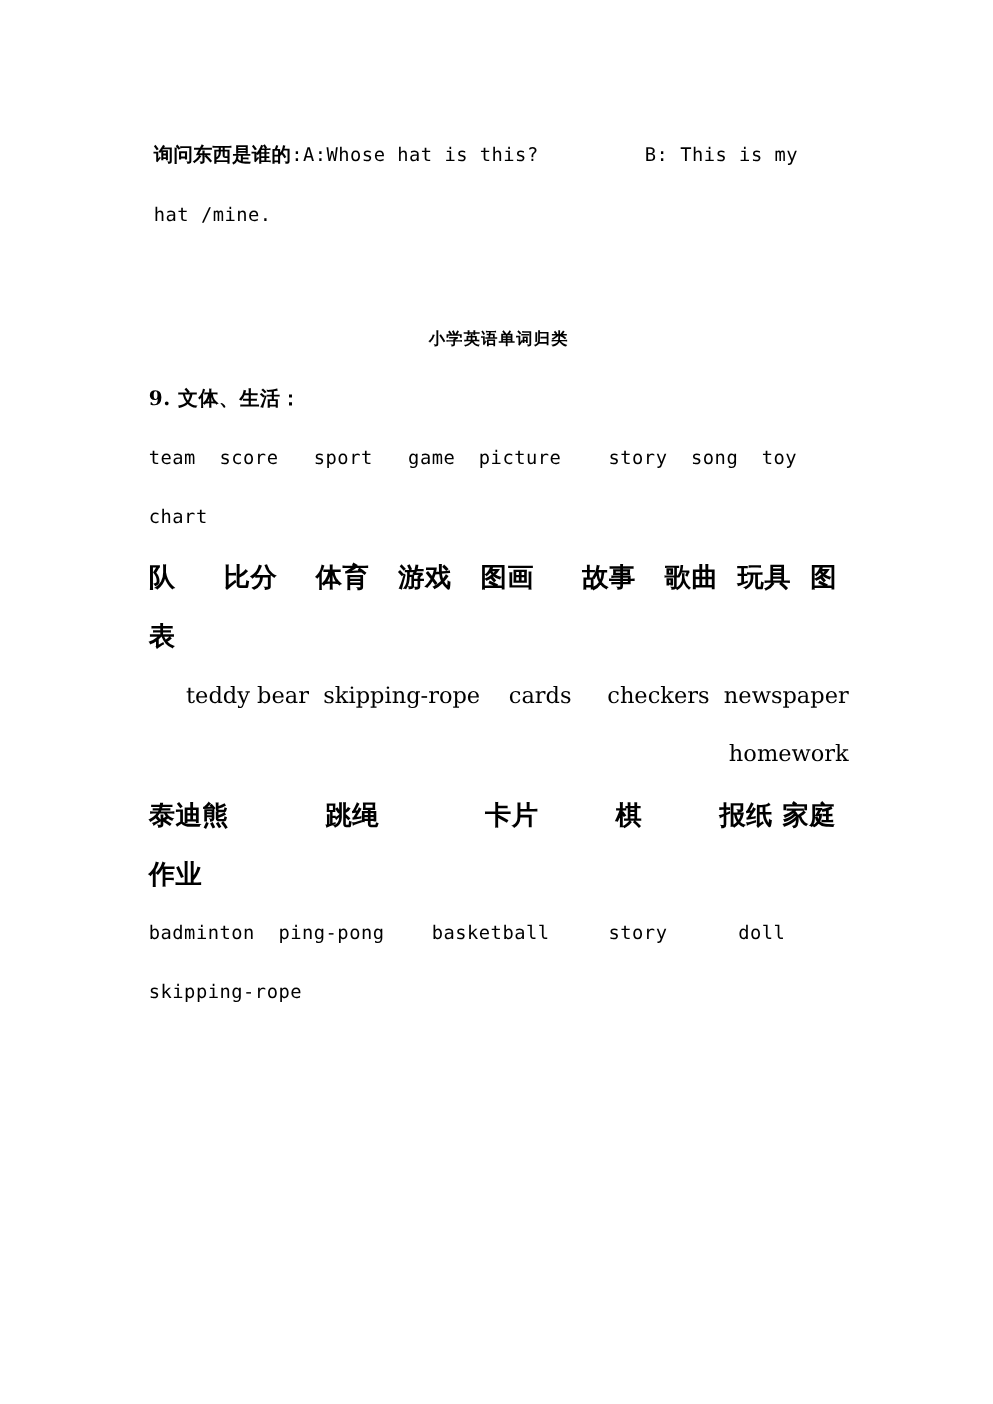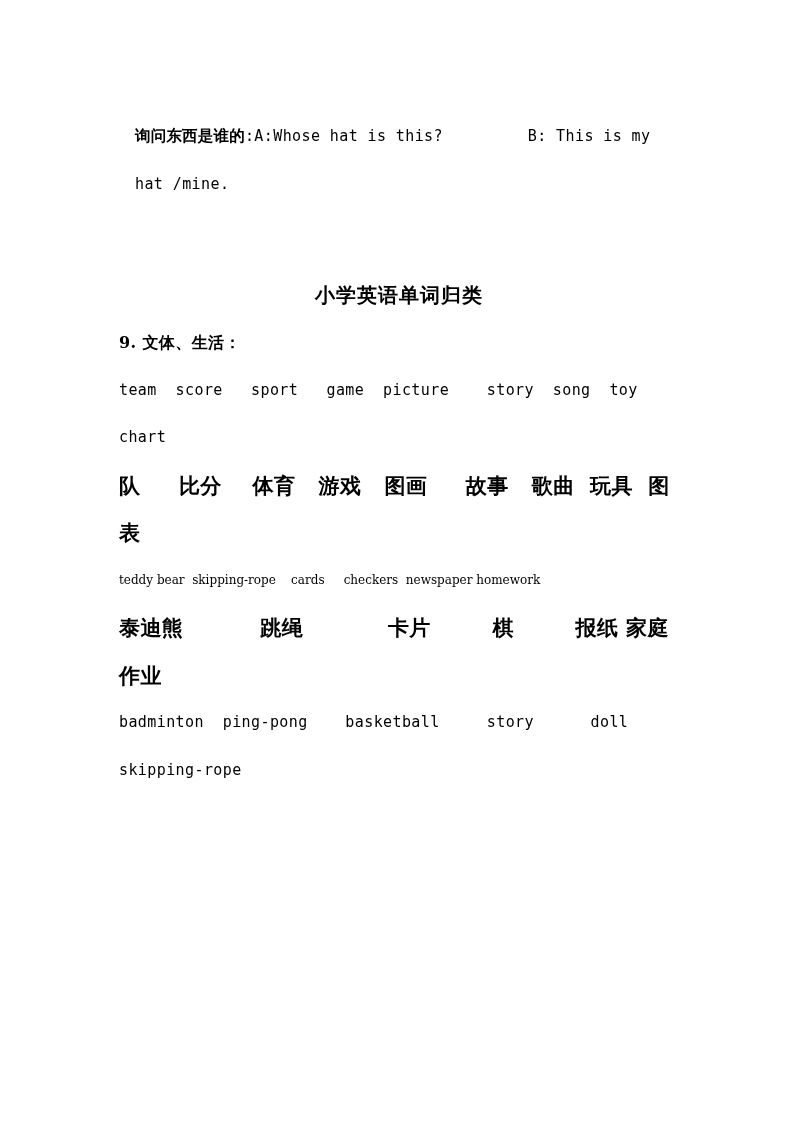--- a/index.html
+++ b/index.html
@@ -54,55 +54,56 @@
   
   .en-mono {
     font-family: "DejaVu Sans Mono", "Liberation Mono", monospace;
     font-size: 15px;
     letter-spacing: 0.4px;
   }
 
   
   .en-serif {
     font-family: "DejaVu Serif", "Liberation Serif", serif;
-    font-size: 12px;
+    font-size: 18px;
     letter-spacing: 0px;
+    text-align: right;
   }
 
   
   .cn-row {
     font-family: "DejaVu Serif", "DejaVu Sans", serif;
     font-weight: bold;
     font-size: 21px;
     letter-spacing: 0.4px;
   }
 
   .title {
     text-align: center;
     font-family: "DejaVu Serif", "DejaVu Sans", serif;
     font-weight: bold;
-    font-size: 20px;
+    font-size: 13px;
     letter-spacing: 1px;
     line-height: 47.5px;
     width: 560px;
   }
 
   .heading {
     font-family: "DejaVu Serif", "DejaVu Sans", serif;
     font-weight: bold;
     font-size: 16px;
     line-height: 47.5px;
     letter-spacing: 0.4px;
   }
 
   .spacer {
     height: 47.5px;
   }
 
-  .para { margin: 16px; padding: 0; }
+  .para { margin: 4px; padding: 0; }
 </style>
 </head>
 <body>
 
 <div class="page">
   <div class="content">
 
     <div class="line para"><span class="cn-bold">询问东西是谁的</span><span class="en-mono">:A:Whose hat is this?         B: This is my hat /mine.</span></div>
 
 

